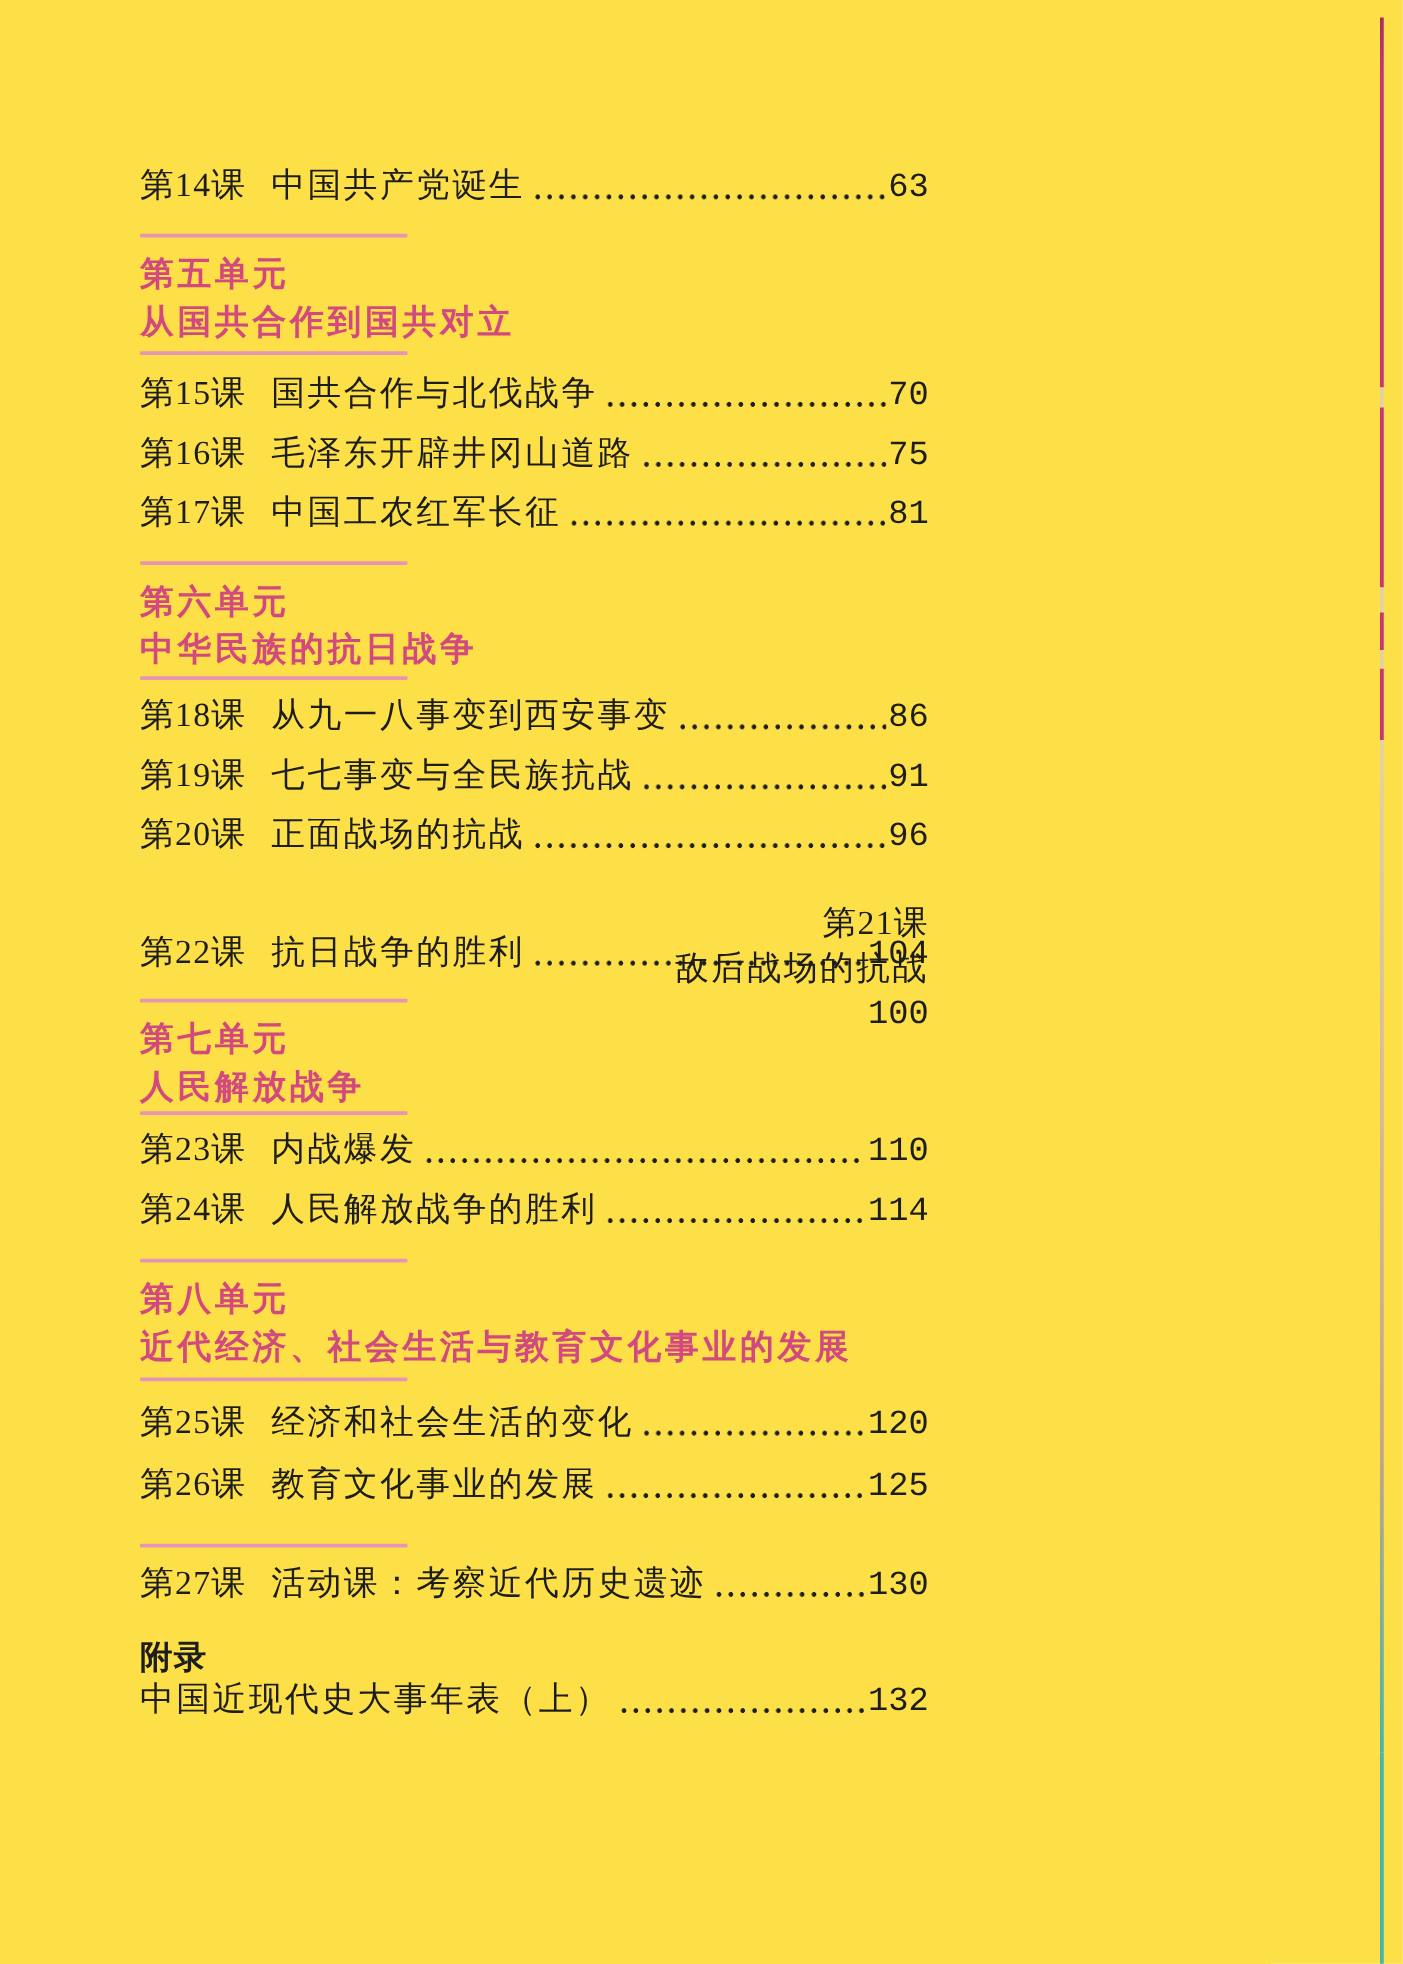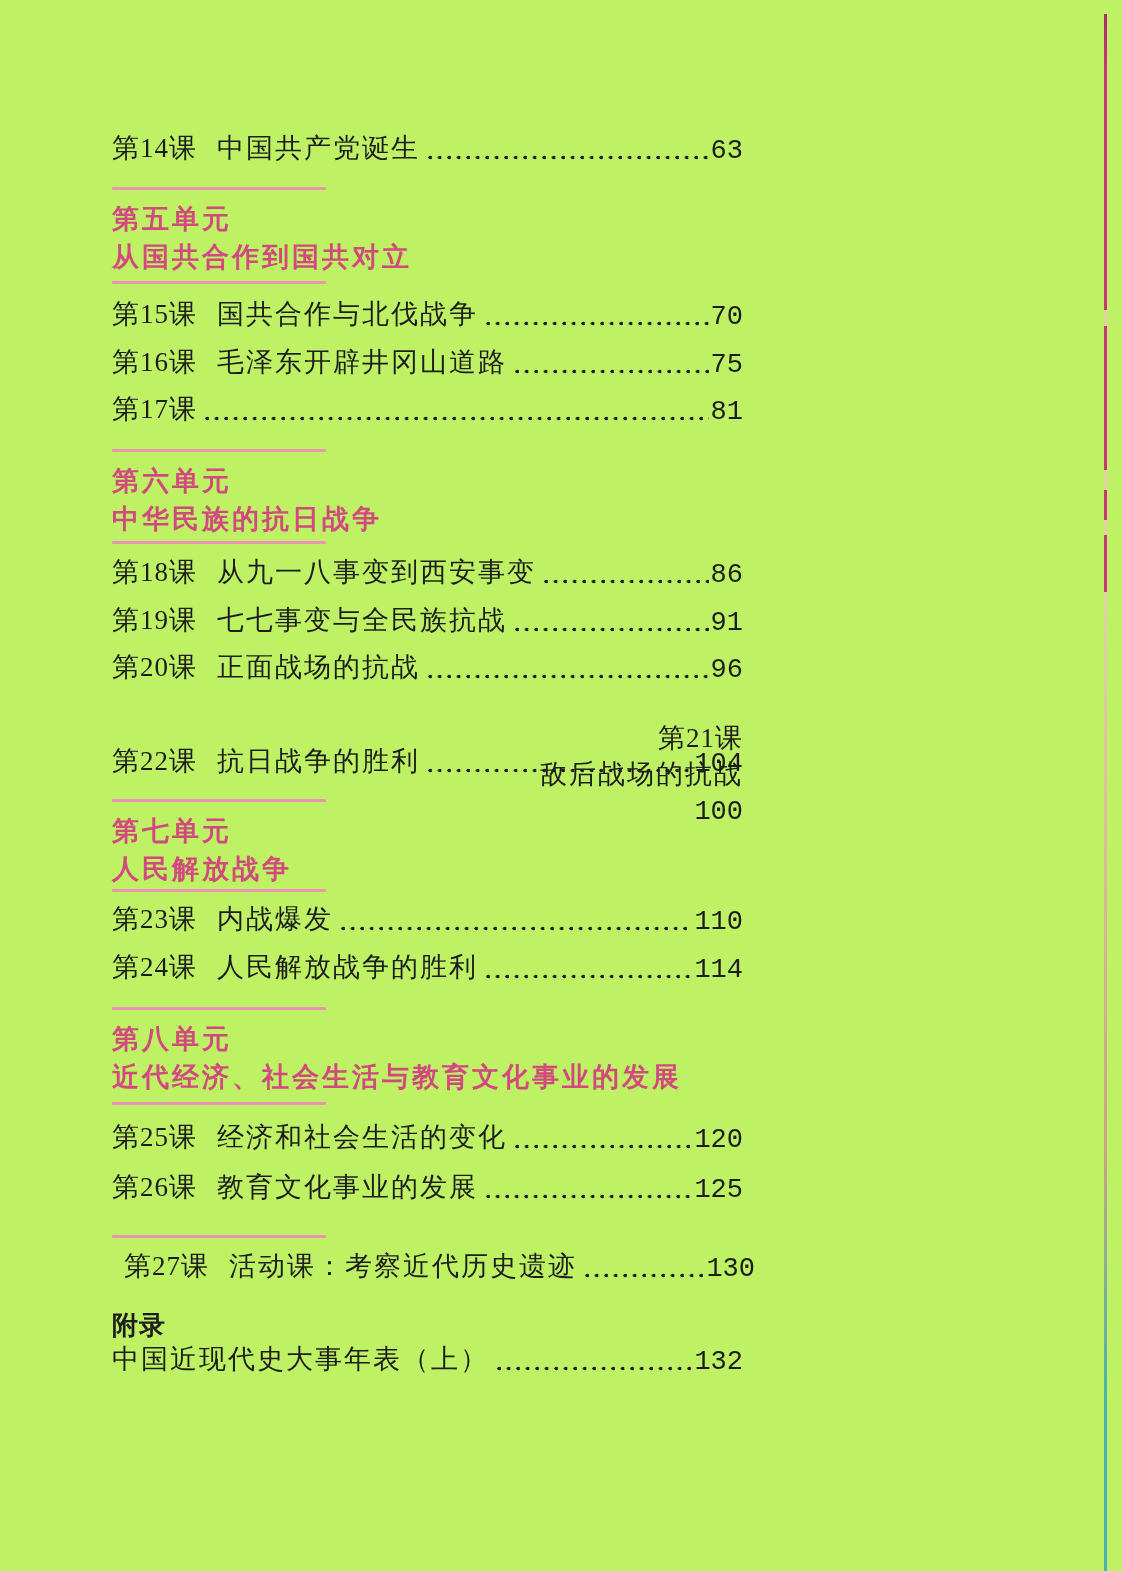--- a/index.html
+++ b/index.html
@@ -5,21 +5,21 @@
   html,body{margin:0;padding:0;}
   body{
     width:1122px;height:1571px;
     background:#ffffff;
     font-family:"Liberation Serif", serif;
     overflow:hidden;
   }
   .page{
     position:relative;
     width:1122px;height:1571px;
-    background:#bef264;
+    background:#fde047;
   }
   .content{
     position:absolute;
     left:112px;top:0;
     width:631px;height:100%;
   }
   .row{
     position:absolute;
     left:0;width:631px;height:32px;
     display:flex;align-items:flex-end;
@@ -103,20 +103,21 @@
         <span class="page-num">70</span>
       </div>
       <div class="row" style="top: 348px;">
         <span class="lesson-label">第16课</span>
         <span class="lesson-title">毛泽东开辟井冈山道路</span>
         <div class="leader"></div>
         <span class="page-num">75</span>
       </div>
       <div class="row" style="top: 395px;">
         <span class="lesson-label">第17课</span>
+        <span class="lesson-title">中国工农红军长征</span>
         <div class="leader"></div>
         <span class="page-num">81</span>
       </div>
       <div class="divider" style="background: rgb(232, 148, 181); top: 449px;"></div>
       <div class="unit" style="color: rgb(210, 73, 127); top: 462px;">
         <div>第六单元</div>
         <div>中华民族的抗日战争</div>
       </div>
       <div class="divider" style="background: rgb(232, 148, 181); top: 541px;"></div>
       <div class="row" style="top: 558px;">
@@ -179,21 +180,21 @@
         <div class="leader"></div>
         <span class="page-num">120</span>
       </div>
       <div class="row" style="top: 1173px;">
         <span class="lesson-label">第26课</span>
         <span class="lesson-title">教育文化事业的发展</span>
         <div class="leader"></div>
         <span class="page-num">125</span>
       </div>
       <div class="divider" style="background: rgb(232, 148, 181); top: 1235px;"></div>
-      <div class="row" style="top: 1252px; margin-left: 12px;">
+      <div class="row" style="top: 1252px;">
         <span class="lesson-label">第27课</span>
         <span class="lesson-title">活动课：考察近代历史遗迹</span>
         <div class="leader"></div>
         <span class="page-num">130</span>
       </div>
       <div class="appendix-heading" style="top: 1308px;">附录</div>
       <div class="row" style="top: 1345px;">
         <span class="lesson-title" style="margin-left: 0px;">中国近现代史大事年表（上）</span>
         <div class="leader"></div>
         <span class="page-num">132</span>

